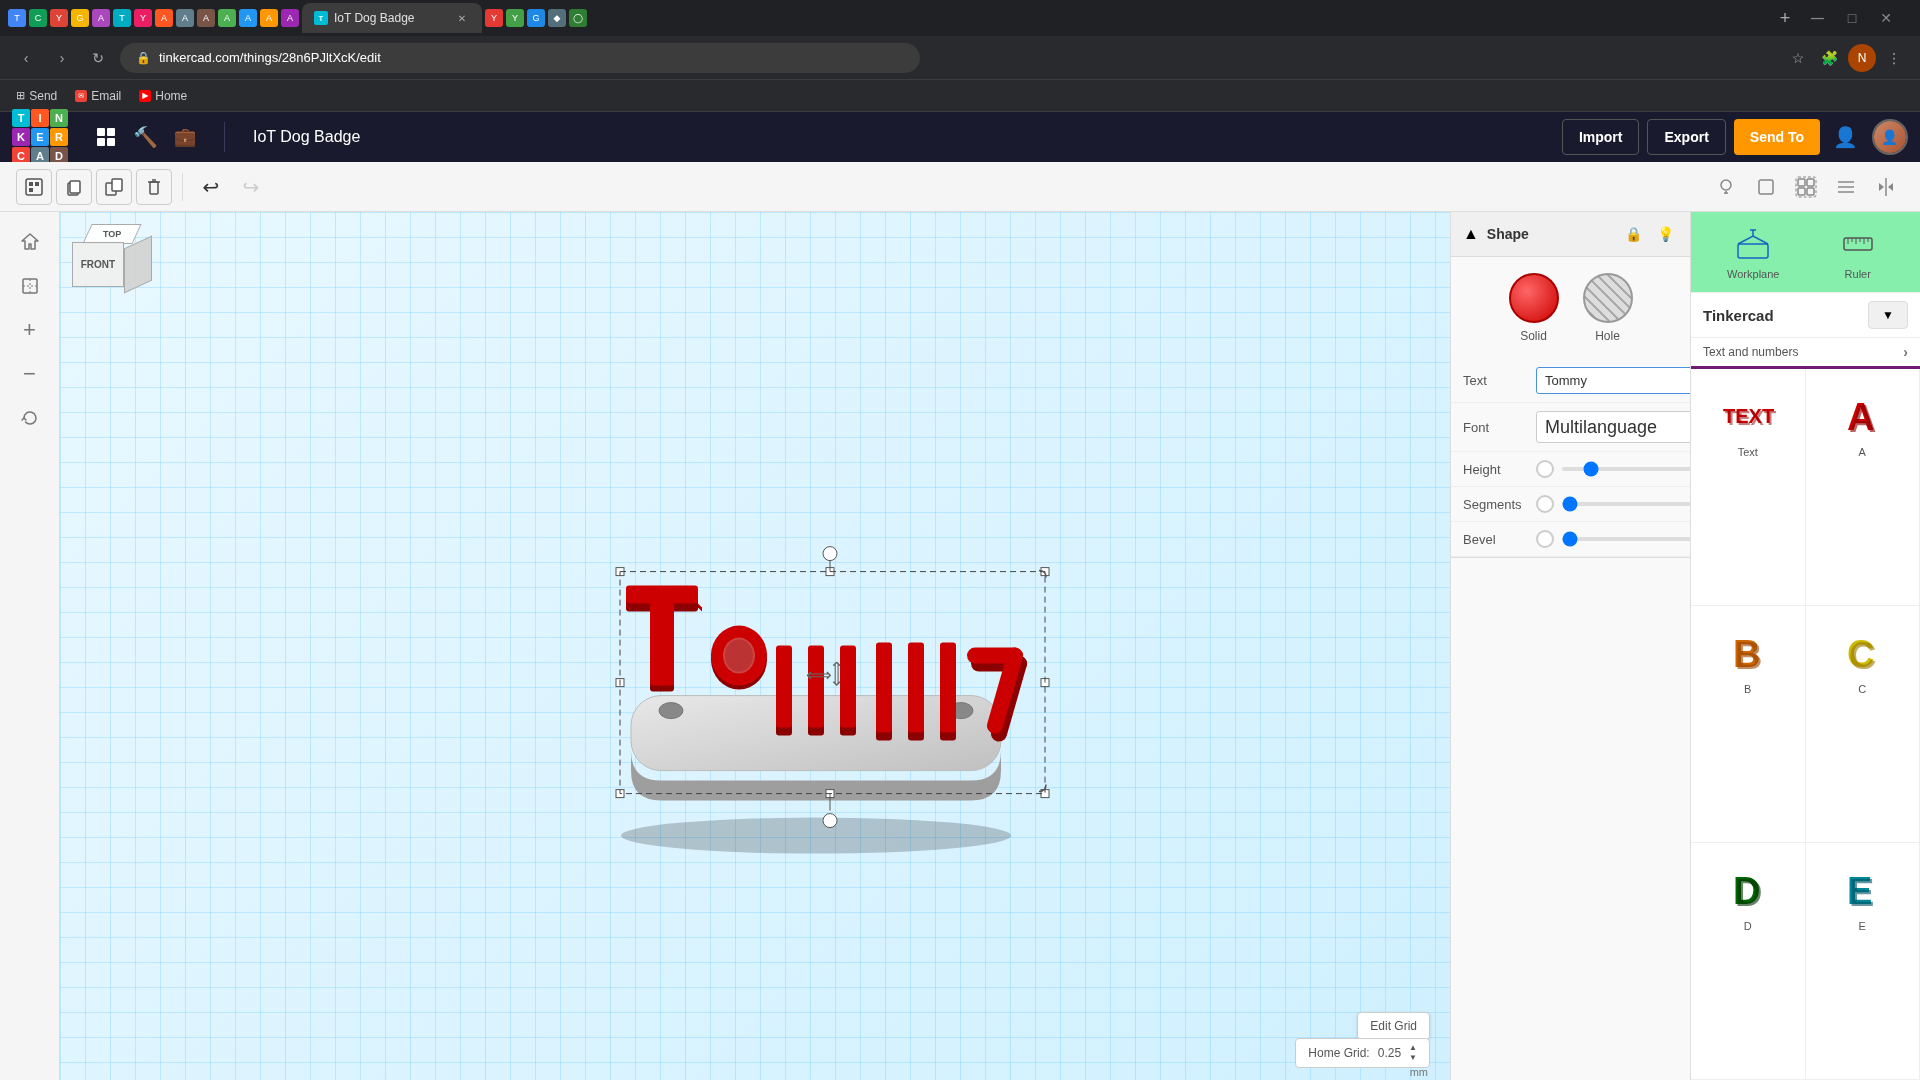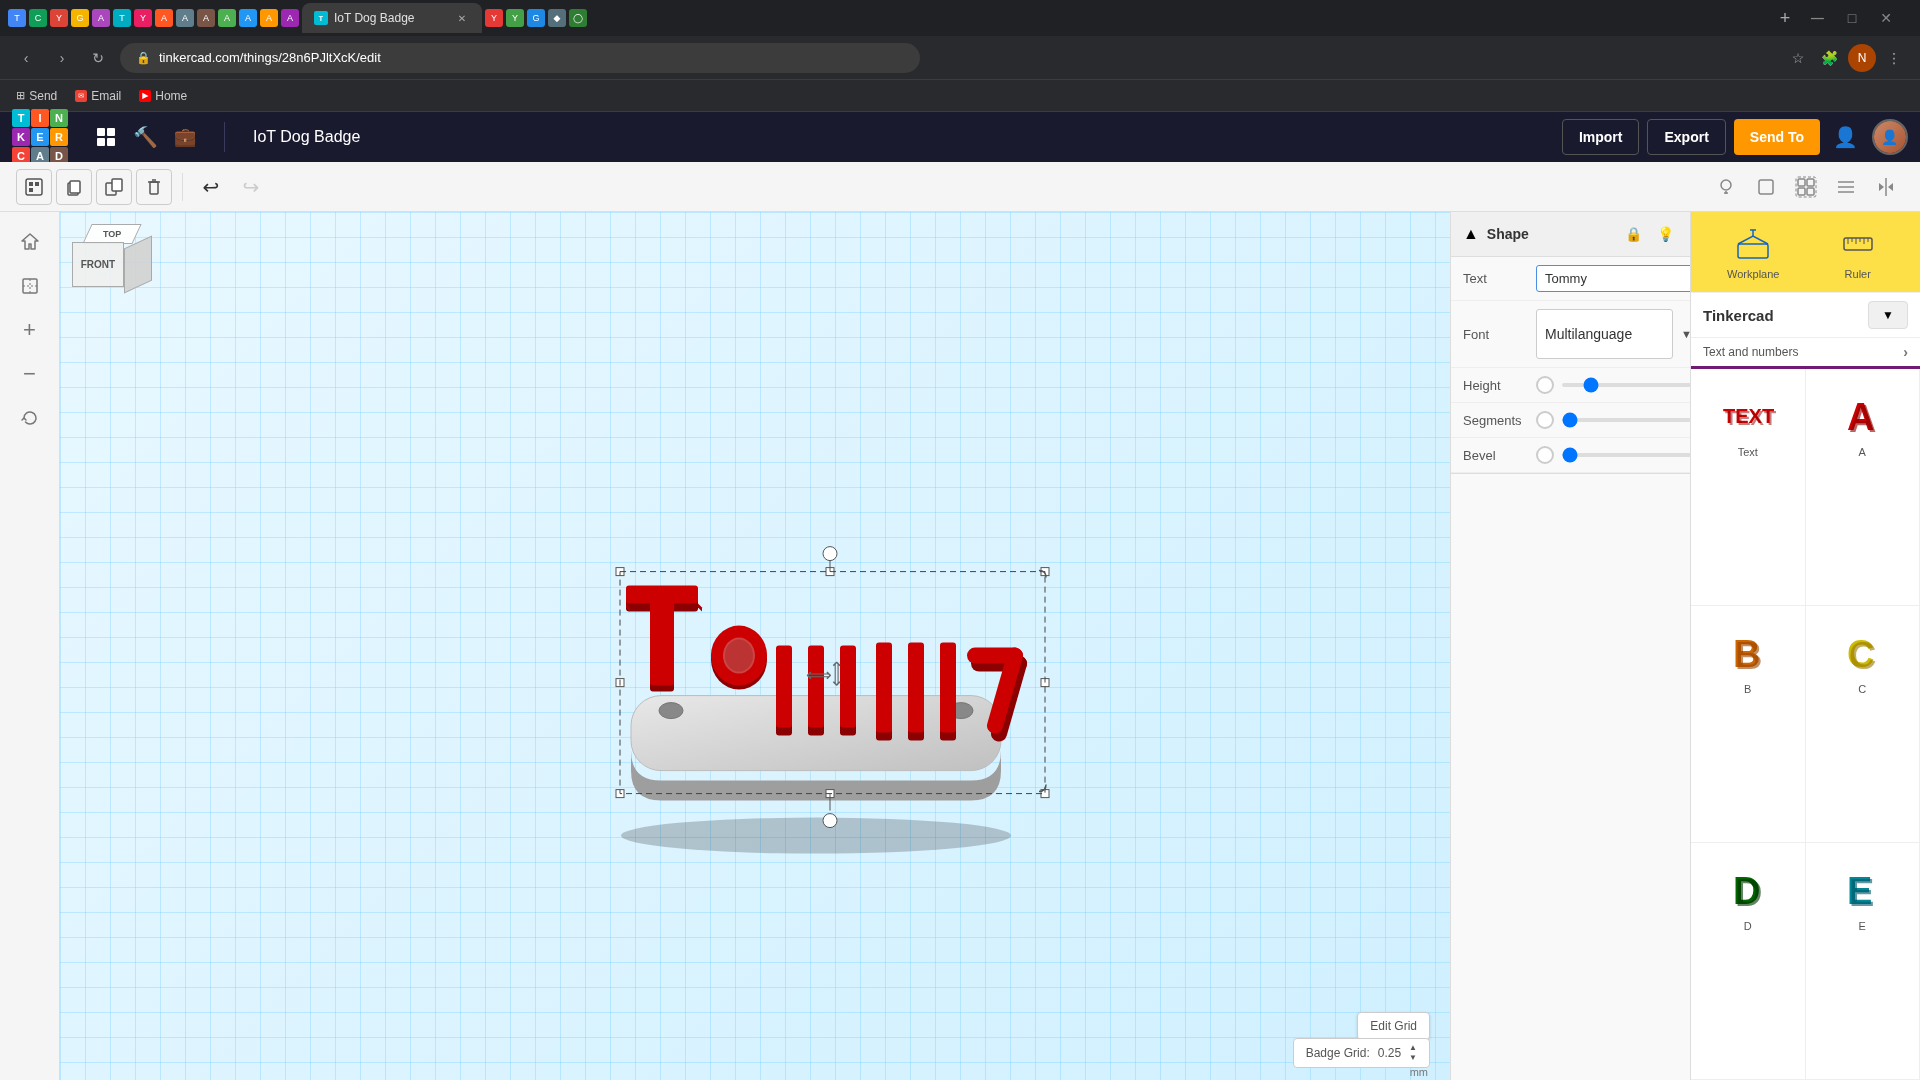--- a/index.html
+++ b/index.html
@@ -78,28 +78,28 @@
     .shape-circle { width: 50px; height: 50px; border-radius: 50%; }
     .shape-solid { background: radial-gradient(circle at 35% 35%, #ff6666, #cc0000); border: 2px solid #aa0000; }
     .shape-hole { background: repeating-linear-gradient(45deg, #aaa 0, #aaa 2px, #ddd 2px, #ddd 8px); border: 2px solid #999; border-radius: 50%; }
     .shape-label { font-size: 12px; color: #555; }
 
     .text-field-row { display: flex; align-items: center; padding: 8px 12px; gap: 8px; border-bottom: 1px solid #eee; }
     .field-label { font-size: 13px; color: #555; width: 65px; flex-shrink: 0; }
     .text-input { flex: 1; border: 1px solid #4a90e2; border-radius: 3px; padding: 5px 8px; font-size: 13px; background: white; color: #333; outline: none; }
 
     .font-row { display: flex; align-items: center; padding: 8px 12px; gap: 8px; border-bottom: 1px solid #eee; }
-    .font-select { flex: 1; border: 1px solid #ccc; border-radius: 3px; padding: 16px 8px; font-size: 14px; background: white; color: #333; appearance: none; cursor: pointer; }
+    .font-select { flex: 1; border: 1px solid #ccc; border-radius: 3px; padding: 5px 8px; font-size: 18px; background: white; color: #333; appearance: none; cursor: pointer; }
 
     .slider-row { display: flex; align-items: center; padding: 8px 12px; gap: 8px; border-bottom: 1px solid #eee; }
     .slider-input { flex: 1; height: 4px; appearance: none; background: #ddd; border-radius: 2px; cursor: pointer; }
 
     
     .shapes-sidebar { width: 230px; background: white; border-left: 1px solid #ddd; display: flex; flex-direction: column; flex-shrink: 0; }
-    .workplane-ruler { display: flex; gap: 4px; padding: 8px 12px; background: #fde047; border-bottom: 1px solid #eee; }
+    .workplane-ruler { display: flex; gap: 4px; padding: 8px 12px; background: #86efac; border-bottom: 1px solid #eee; }
     .sidebar-tool { display: flex; flex-direction: column; align-items: center; gap: 4px; cursor: pointer; padding: 4px 12px; border-radius: 4px; flex: 1; }
     .sidebar-tool-icon { width: 40px; height: 40px; display: flex; align-items: center; justify-content: center; }
     .sidebar-tool-label { font-size: 11px; color: #555; }
 
     .category-header { display: flex; align-items: center; padding: 8px 12px; border-bottom: 1px solid #eee; gap: 8px; }
     .category-dropdown { width: 40px; height: 28px; background: #f0f0f0; border: 1px solid #ddd; border-radius: 4px; display: flex; align-items: center; justify-content: center; cursor: pointer; font-size: 12px; }
 
     .shapes-grid { display: grid; grid-template-columns: 1fr 1fr; gap: 0; flex: 1; overflow-y: auto; }
     .shape-item { display: flex; flex-direction: column; align-items: center; padding: 16px 8px 8px; border-bottom: 1px solid #eee; border-right: 1px solid #eee; cursor: pointer; }
     .shape-item-label { font-size: 11px; color: #555; margin-top: 6px; }
@@ -470,40 +470,50 @@
           <path d="M508 45 Q515 45 515 52" fill="none" stroke="#555" stroke-width="1.5"></path>
           <path d="M508 266 Q515 266 515 259" fill="none" stroke="#555" stroke-width="1.5"></path>
         </svg>
       </div>
 
       <div class="edit-grid-btn">
         <span>Edit Grid</span>
       </div>
 
       <div class="snap-grid">
-        <span>Badge Grid:</span>
+        <span>Home Grid:</span>
         <span>0.25</span>
         <span style="display:flex;flex-direction:column;cursor:pointer;">
           <span style="font-size:8px;line-height:10px;">▲</span>
           <span style="font-size:8px;line-height:10px;">▼</span>
         </span>
       </div>
 
       <div class="mm-label">mm</div>
     </div>
 
     <div class="right-panel">
       <div class="shape-panel">
         <div class="panel-header">
           <div style="font-size:16px;cursor:pointer;">▲</div>
           <span class="panel-title">Shape</span>
           <div class="panel-icon-btn">🔒</div>
           <div class="panel-icon-btn">💡</div>
         </div>
 
+        <div class="shape-options">
+          <div class="shape-option">
+            <div class="shape-circle shape-solid"></div>
+            <span class="shape-label">Solid</span>
+          </div>
+          <div class="shape-option">
+            <div class="shape-circle shape-hole"></div>
+            <span class="shape-label">Hole</span>
+          </div>
+        </div>
 
         <div class="text-field-row">
           <span class="field-label">Text</span>
           <input type="text" class="text-input" value="Tommy" style="">
         </div>
 
         <div class="font-row">
           <span class="field-label">Font</span>
           <select class="font-select">
             <option>Multilanguage</option>

